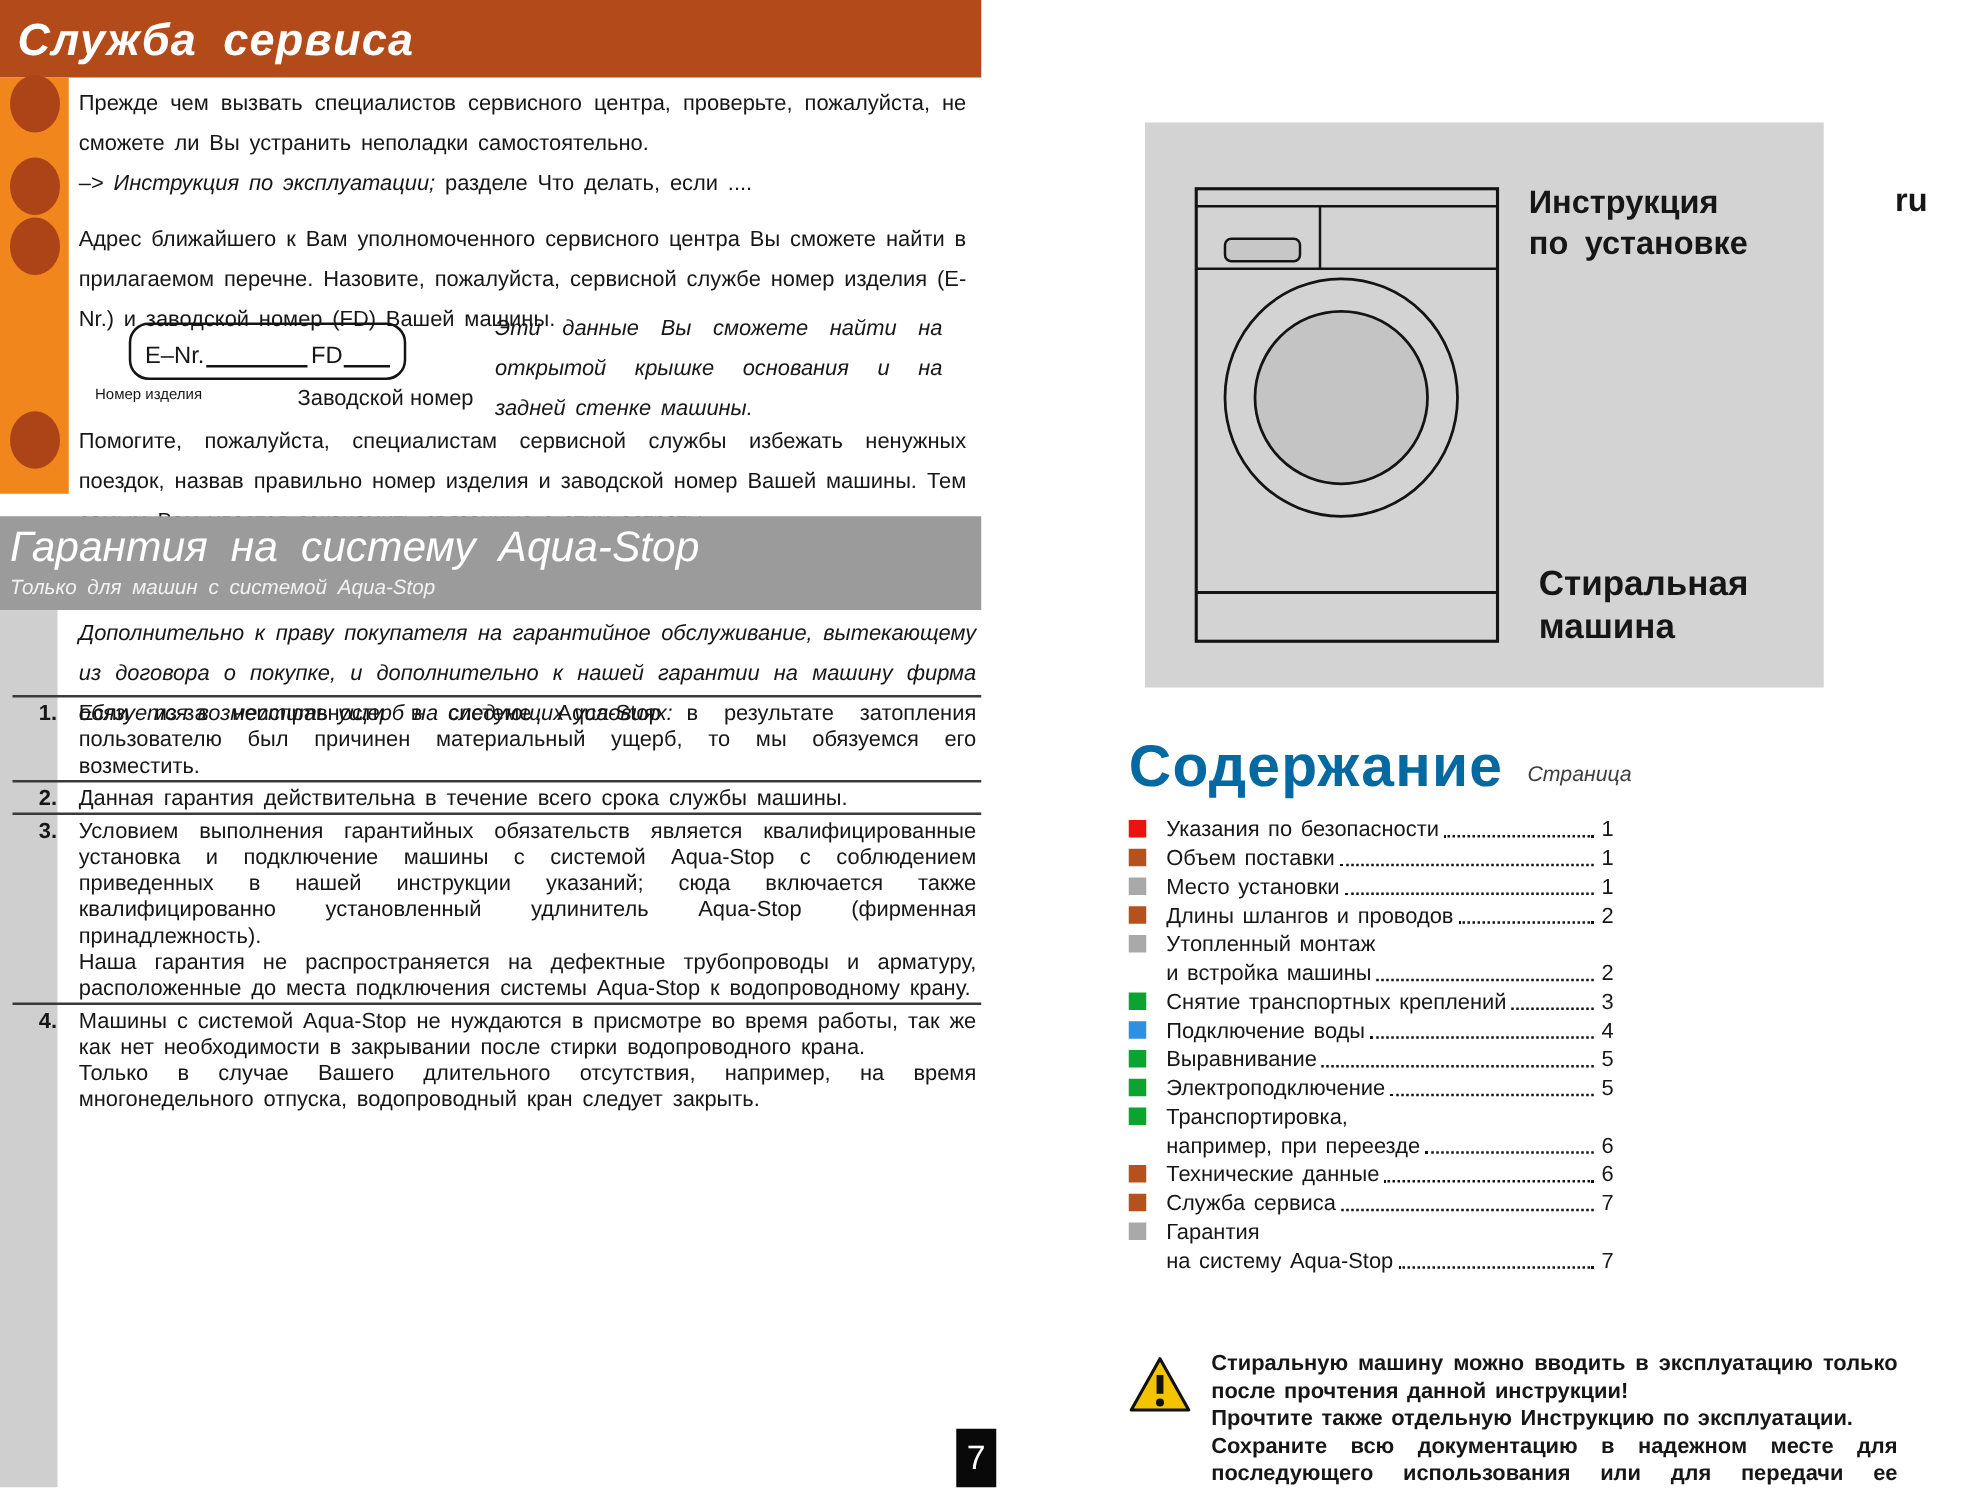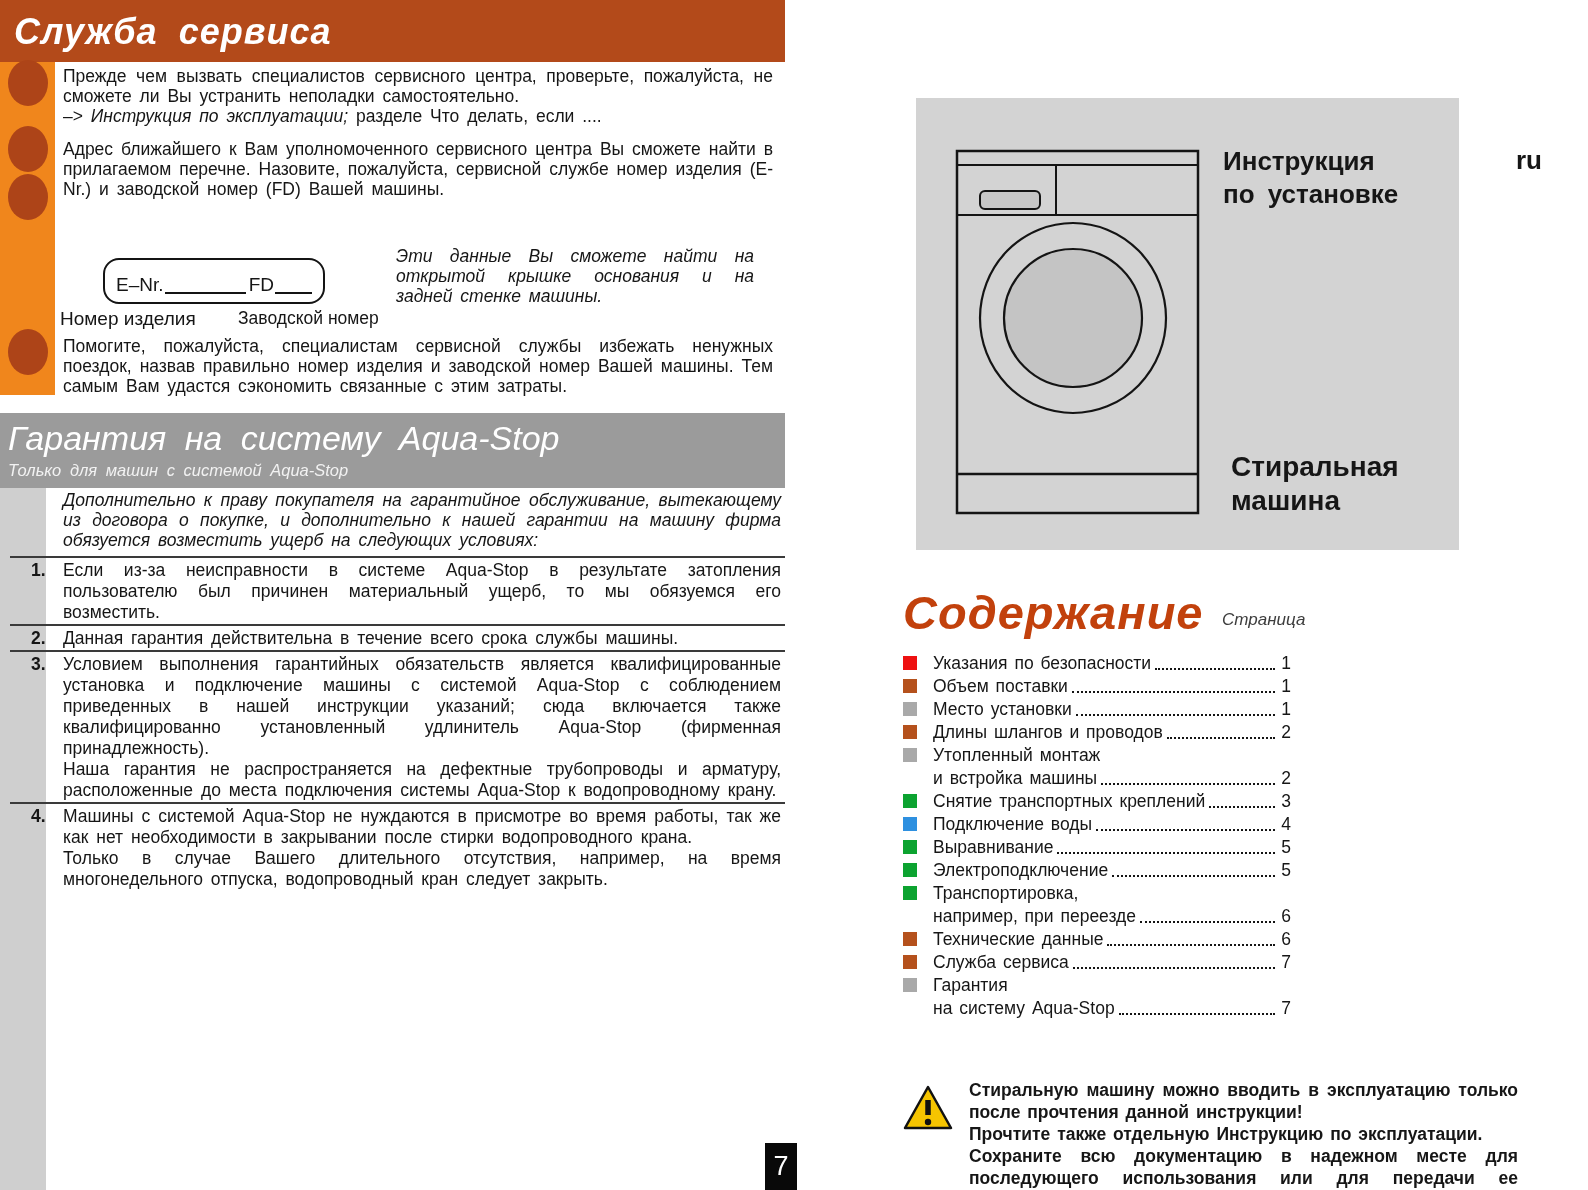--- a/index.html
+++ b/index.html
@@ -14,35 +14,35 @@
   .header-band{left:0;top:0;width:785px;height:62px;background:#b34a1a;}
   .header-band h1{
     margin:0;padding:10px 0 0 14px;
     font-size:36px;line-height:44px;font-weight:bold;font-style:italic;
     color:#ffffff;letter-spacing:1px;word-spacing:10px;
   }
   .orange-strip{left:0;top:62px;width:55px;height:333px;background:#f0861c;}
   .bullet{width:40px;height:46px;border-radius:50%;background:#ad4418;}
   .b1{left:8px;top:60px;} .b2{left:8px;top:126px;} .b3{left:8px;top:174px;} .b4{left:8px;top:329px;}
 
-  .body-text{font-size:17.5px;line-height:20px;text-align:justify;word-spacing:3px;}
+  .body-text{font-size:17.5px;line-height:32px;text-align:justify;word-spacing:3px;}
   .svc-text{left:63px;top:66px;width:710px;}
   .svc-text .para{margin:0 0 13px 0;}
   .ref-line{font-style:normal;}
   .ref-line .it{font-style:italic;}
 
   .enr-box{
     left:103px;top:258px;width:222px;height:46px;box-sizing:border-box;
     border:2.5px solid #141414;border-radius:16px;
     display:flex;align-items:flex-end;padding:0 8px 6px 11px;
     font-size:19px;white-space:nowrap;
   }
   .uline{display:inline-block;border-bottom:2.5px solid #141414;margin:0 3px 2px 1px;}
   .ul-long{width:88px;} .ul-short{width:40px;}
-  .enr-label{left:60px;top:308px;font-size:19px;}
+  .enr-label{left:76px;top:308px;font-size:12px;}
   .fd-label{left:238px;top:308px;font-size:17.5px;}
   .enr-note{left:396px;top:246px;width:358px;font-style:italic;}
   .svc-p4{left:63px;top:336px;width:710px;}
 
   
   .gray-band{left:0;top:413px;width:785px;height:75px;background:#9b9b9b;}
   .gray-band h2{
     margin:0;padding:4px 0 0 8px;
     font-size:34px;line-height:42px;font-weight:normal;font-style:italic;
     color:#ffffff;word-spacing:9px;
@@ -59,21 +59,21 @@
   .w-text{flex:1;padding-right:4px;font-size:17.5px;line-height:21px;text-align:justify;word-spacing:3px;}
 
   
   .cover-panel{left:903px;top:98px;width:543px;height:452px;background:#d3d3d3;margin-left:13px;}
   .machine{left:27px;top:50px;}
   .cover-title{left:307px;top:47px;font-size:26px;line-height:33px;font-weight:bold;word-spacing:6px;}
   .cover-lang{left:600px;top:47px;font-size:26px;font-weight:bold;}
   .cover-product{left:315px;top:352px;font-size:28px;line-height:34px;font-weight:bold;}
 
   
-  .toc-title{left:903px;top:585px;font-size:47px;font-weight:bold;font-style:italic;color:#c2410c;letter-spacing:1px;}
+  .toc-title{left:903px;top:585px;font-size:47px;font-weight:bold;color:#0369a1;letter-spacing:1px;}
   .toc-pagelabel{left:1222px;top:610px;font-size:17px;font-style:italic;color:#3d3d3d;}
   .toc{left:903px;top:652px;width:388px;font-size:17.5px;}
   .toc-item{position:relative;padding-left:30px;}
   .sq{position:absolute;left:0;top:4px;width:14px;height:14px;}
   .toc-pre{line-height:23px;word-spacing:2px;}
   .toc-line{display:flex;line-height:23px;word-spacing:2px;}
   .toc-fill{flex:1;border-bottom:2px dotted #141414;margin:0 4px 5px 4px;align-self:flex-end;min-width:10px;}
   .toc-page{min-width:12px;text-align:right;}
 
   

